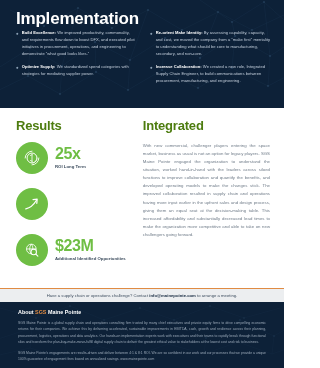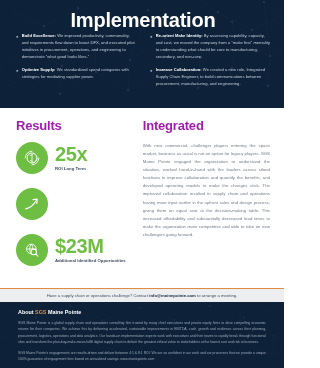--- a/index.html
+++ b/index.html
@@ -20,25 +20,24 @@
     padding:9px 14px 0 16px;
   }
   .hero-mesh {
     position:absolute; inset:0;
     opacity:.5;
     pointer-events:none;
   }
   .hero-inner { position:relative; z-index:2; }
   .hero h1 {
     color:#ffffff;
-    font-size:20px;
+    font-size:17px;
     font-weight:bold;
     letter-spacing:-.2px;
     margin-bottom:0;
-    text-align:center;
   }
   .hero-cols {
     display:flex;
     gap:14px;
   }
   .hero-col { width:50%; }
   .bullet {
     display:flex;
     gap:3px;
     margin-bottom:6px;
@@ -61,21 +60,21 @@
   
   .body-wrap {
     display:flex;
     padding:10px 14px 0 16px;
     gap:14px;
     height:180px;
   }
   .col-results { width:47%; }
   .col-conclusion { width:53%; }
   .sec-title {
-    color:#a21caf;
+    color:#4d7c0f;
     font-size:13px;
     font-weight:bold;
     letter-spacing:-.2px;
     margin-bottom:9px;
   }
 
   .stat {
     display:flex;
     align-items:center;
     gap:7px;
@@ -85,21 +84,21 @@
     width:32px; height:32px;
     border-radius:50%;
     background:#6fbe44;
     display:flex;
     align-items:center;
     justify-content:center;
     flex:0 0 auto;
   }
   .stat-num {
     color:#6fbe44;
-    font-size:20px;
+    font-size:16px;
     font-weight:bold;
     line-height:1;
     letter-spacing:-.4px;
   }
   .stat-label {
     color:#3d4d5e;
     font-size:4.3px;
     font-weight:bold;
     line-height:1.42;
     margin-top:2px;

